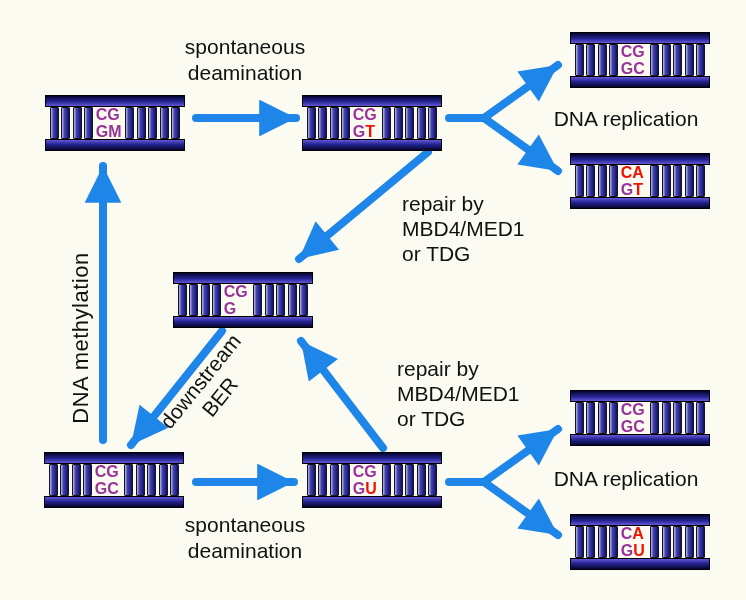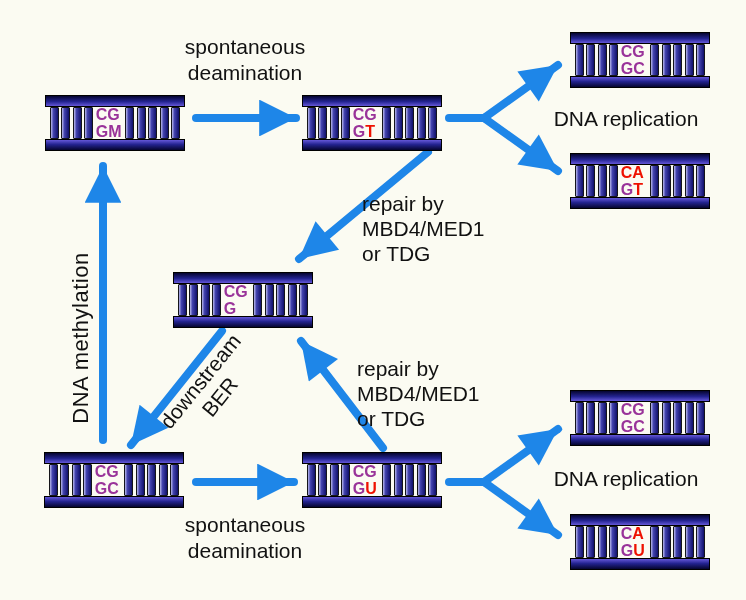--- a/index.html
+++ b/index.html
@@ -24,21 +24,21 @@
   .bases{
     width:27px;display:flex;flex-direction:column;justify-content:space-between;
     font-weight:bold;font-size:16px;line-height:15px;
   }
   .bases .row{white-space:pre;}
   .b-n{color:var(--c-base,#993399);}
   .b-m{color:var(--c-mut,#ee1100);}
   
   .lbl{position:absolute;color:var(--c-label,#111);font-size:21px;line-height:26px;}
   .center{text-align:center;}
-  .lbl.small-lh{line-height:25px;}
+  .lbl.small-lh{line-height:25px;margin-left:40px;}
   .rot-90{transform:rotate(-90deg);font-size:22px;letter-spacing:.5px;}
   .rot-ber{transform:rotate(-51deg);line-height:25px;}
   
   svg.overlay{position:absolute;left:0;top:0;}
   svg.overlay line{stroke:var(--c-arrow,#1e86e8);stroke-width:8;stroke-linecap:round;}
   svg.overlay .head{fill:var(--c-arrow,#1e86e8);}
 </style>
 </head>
 <body>
 

